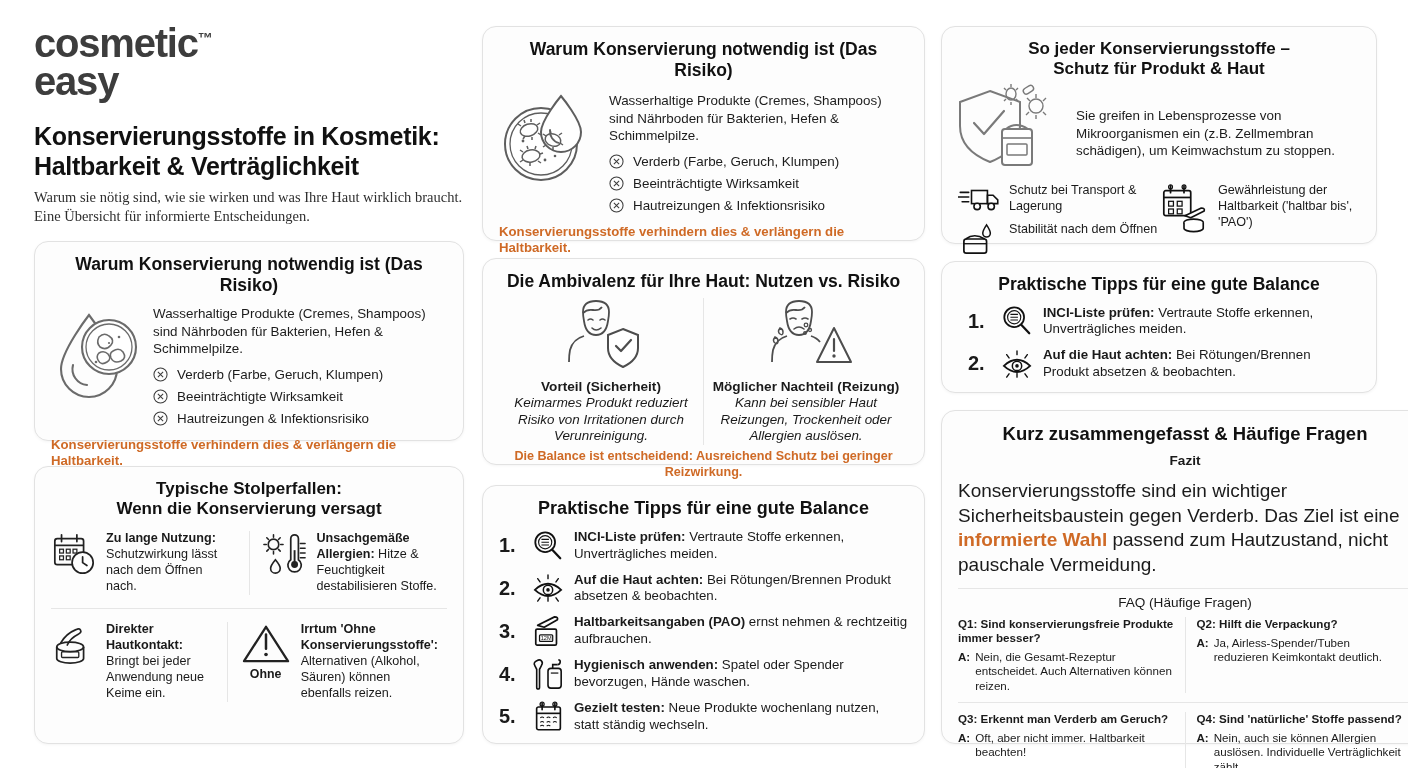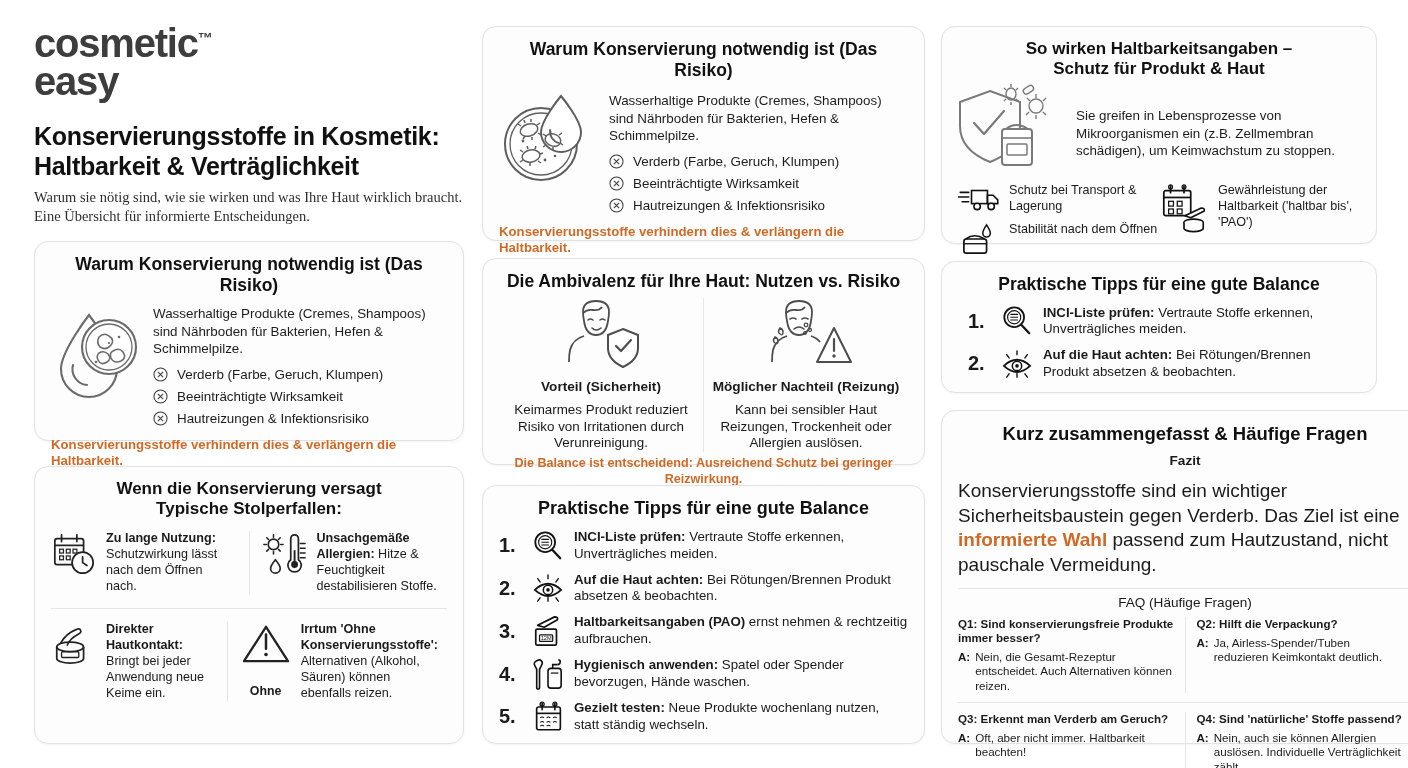--- a/index.html
+++ b/index.html
@@ -103,33 +103,33 @@
   
   .tip-row { display: flex; align-items: center; gap: 9px; margin-bottom: 9px; }
   .tip-num { font-size: 20px; font-weight: bold; width: 23px; flex: 0 0 23px; }
   .tip-icon { flex: 0 0 auto; width: 34px; display: flex; justify-content: center; }
   .tip-txt { font-size: 13.3px; line-height: 1.26; flex: 1 1 auto; }
 
   
   .amb-col { text-align: center; padding: 0 8px; }
   .amb-face { height: 74px; display: flex; align-items: flex-end; justify-content: center; }
   .amb-head { font-size: 13.6px; font-weight: bold; margin-top: 7px; }
-  .amb-body { font-size: 13.4px; line-height: 1.26; margin-top: 8px; }
+  .amb-body { font-size: 13.4px; line-height: 1.26; margin-top: 1px; font-style: italic; }
 
   
   .fazit-head { text-align: center; font-weight: bold; font-size: 13.6px; margin-top: 8px; }
   .fazit-body { font-size: 19px; line-height: 1.3; margin-top: 11px; }
   .faq-head { text-align: center; font-weight: normal; font-size: 13.6px; margin: 4px 0 7px; }
   .faq-q { font-size: 11.6px; font-weight: bold; line-height: 1.23; }
   .faq-a { font-size: 11.6px; line-height: 1.23; margin-top: 5px; display: flex; gap: 5px; }
   .faq-a .lbl { font-weight: bold; flex: 0 0 auto; }
   .faq-cell { padding: 0 9px; }
   .faq-cell.left { padding-left: 0; }
 
-  .ohne-lbl { font-size: 12.4px; font-weight: bold; text-align: center; margin-top: 18px; }
+  .ohne-lbl { font-size: 12.4px; font-weight: bold; text-align: center; margin-top: 1px; }
 
   svg { display: block; }
 </style>
 </head>
 <body>
 
 <div id="page">
 
   <div id="brand-block">
     <div class="logo">
@@ -188,22 +188,22 @@
             <span>Hautreizungen &amp; Infektionsrisiko</span>
           </div>
         </div>
       </div>
     </div>
     <div class="orange-note" style="margin-top:4px;">Konservierungsstoffe verhindern dies &amp; verlängern die Haltbarkeit.</div>
   </div>
 
   <div class="card" style="left:34px; top:466px; width:430px; height:278px;">
     <div class="card-title" style="font-size:17px; margin-bottom:12px;">
+      <div>Typische Stolperfallen:</div>
       <div>Wenn die Konservierung versagt</div>
-      <div>Typische Stolperfallen:</div>
     </div>
 
     <div class="grid2">
       <div class="faq-cell left" style="padding-right:20px;">
         <div class="mini-item">
           <span>
             <svg width="46" height="46" viewBox="0 0 48 48">
               <rect x="4" y="8" width="30" height="27" rx="2.5" fill="none" stroke="#222" stroke-width="1.8"></rect>
               <path d="M4 15 H34" stroke="#222" stroke-width="1.8"></path>
               <path d="M11 4 V11 M27 4 V11" stroke="#222" stroke-width="1.8" stroke-linecap="round"></path>
@@ -444,21 +444,21 @@
           <circle cx="24" cy="3" r="2.2" fill="none" stroke="#111" stroke-width="1.4"></circle>
           <path d="M8 18 q2 -2 4 0 M15 18 q2 -2 4 0 M22 18 q2 -2 4 0 M8 23 q2 -2 4 0 M15 23 q2 -2 4 0 M22 23 q2 -2 4 0 M8 27 q2 -2 4 0 M15 27 q2 -2 4 0" stroke="#111" stroke-width="1.1" fill="none"></path>
         </svg>
       </span>
       <span class="tip-txt"><b>Gezielt testen:</b><span> Neue Produkte wochenlang nutzen, statt ständig wechseln.</span></span>
     </div>
   </div>
 
   <div class="card" style="left:941px; top:26px; width:436px; height:218px;">
     <div class="card-title" style="font-size:17px; margin-bottom:2px;">
-      <div>So wirken Haltbarkeitsangaben –</div>
+      <div>So jeder Konservierungsstoffe –</div>
       <div>Schutz für Produkt &amp; Haut</div>
     </div>
     <div style="display:flex; gap:8px; align-items:flex-start;">
       <div>
         <svg width="110" height="96" viewBox="0 0 110 96">
           <path d="M32 10 L62 21 v24 q0 24 -30 36 Q2 69 2 45 V21 Z" fill="none" stroke="#7a7a7a" stroke-width="2"></path>
           <path d="M16 42 l10 11 l20 -23" fill="none" stroke="#7a7a7a" stroke-width="2.2" stroke-linecap="round" stroke-linejoin="round"></path>
           <g stroke="#7a7a7a" stroke-width="1.4" fill="none">
             <ellipse cx="53" cy="13" rx="5" ry="6"></ellipse>
             <path d="M48 9 l-2 -2 M53 6 l0 -3 M58 9 l2 -2 M58 18 l2 2 M53 21 l0 3 M48 18 l-2 2"></path>

